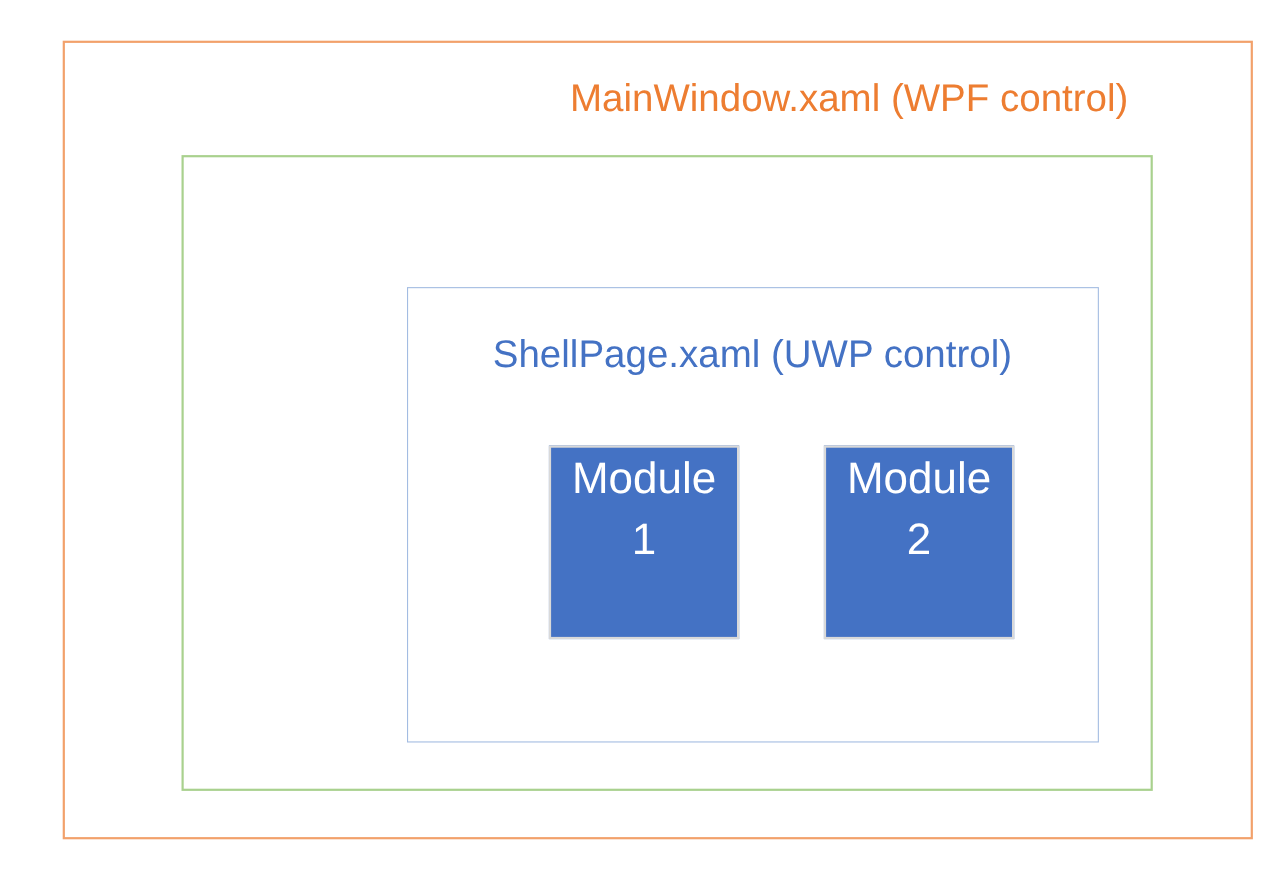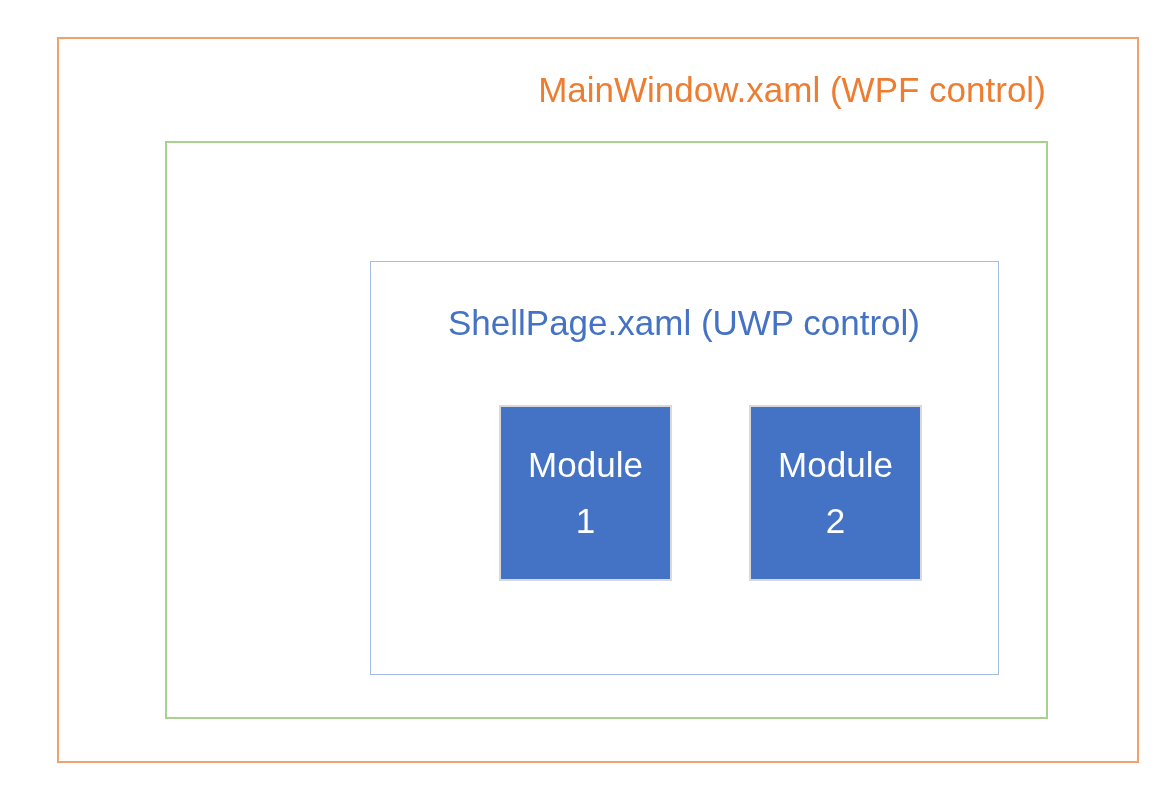--- a/index.html
+++ b/index.html
@@ -43,21 +43,21 @@
   }
   .diagram-label {
     position: absolute;
     display: flex;
     justify-content: center;
     font-size: 35px;
     line-height: 42px;
     white-space: nowrap;
   }
   .label-main {
-    left: 421px;
+    left: 401px;
     top: 30px;
     width: 624px;
     color: #ED7D31;
   }
   .label-host {
     left: 491px;
     top: 33px;
     width: 358px;
     color: #70AD47;
   }
@@ -68,26 +68,25 @@
     color: #4472C4;
   }
   .module {
     position: absolute;
     box-sizing: border-box;
     width: 173px;
     height: 176px;
     background: #4472C4;
     border: 2px solid #D9D9D9;
     color: #ffffff;
-    font-size: 35px;
+    font-size: 40px;
     line-height: 56px;
     display: flex;
     flex-direction: column;
     align-items: center;
-    justify-content: center;
     text-align: center;
   }
   .module.m1 { left: 128px; top: 143px; }
   .module.m2 { left: 378px; top: 143px; }
 </style>
 </head>
 <body>
 
 <div class="canvas">
 

